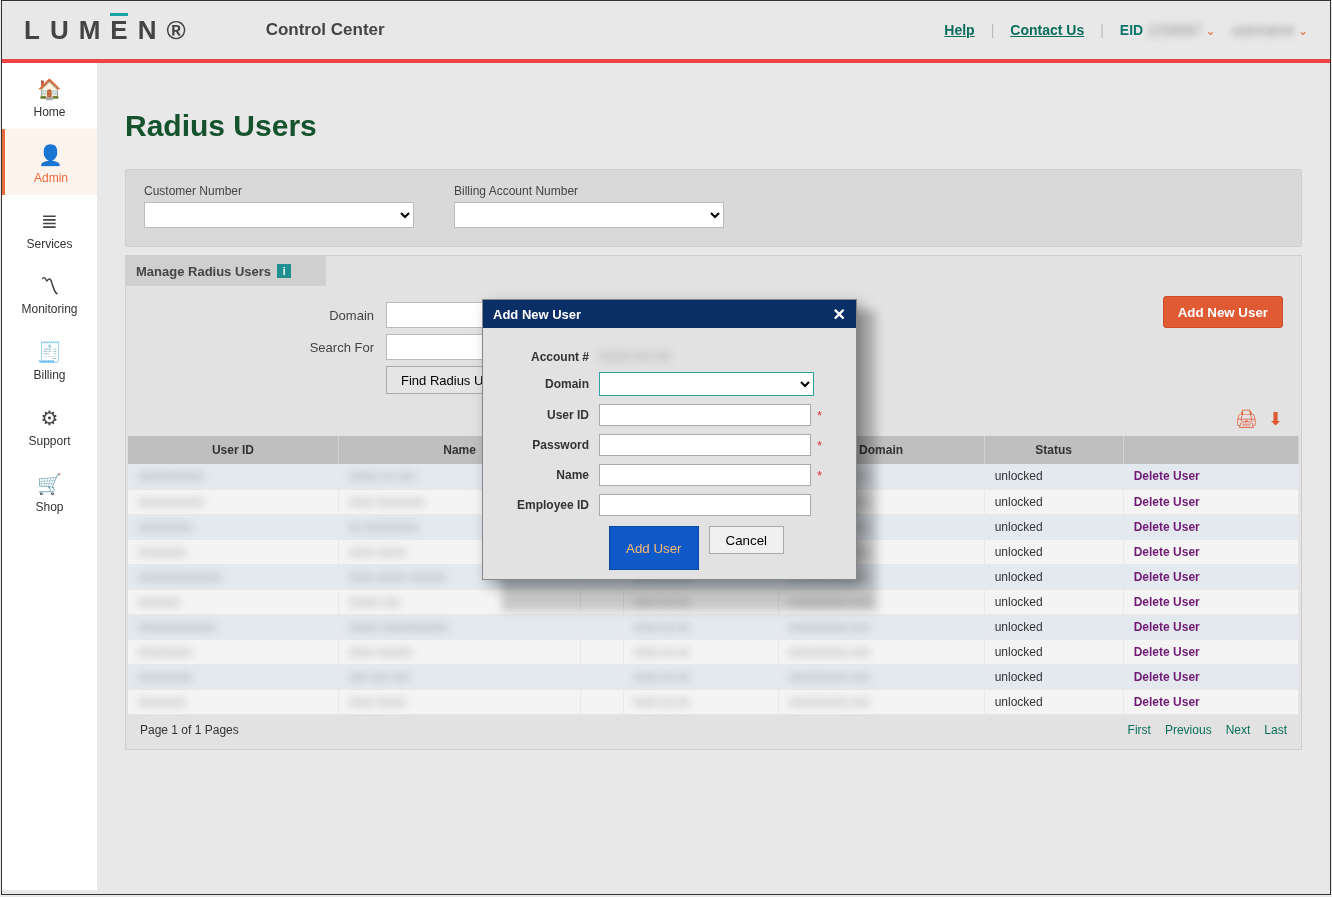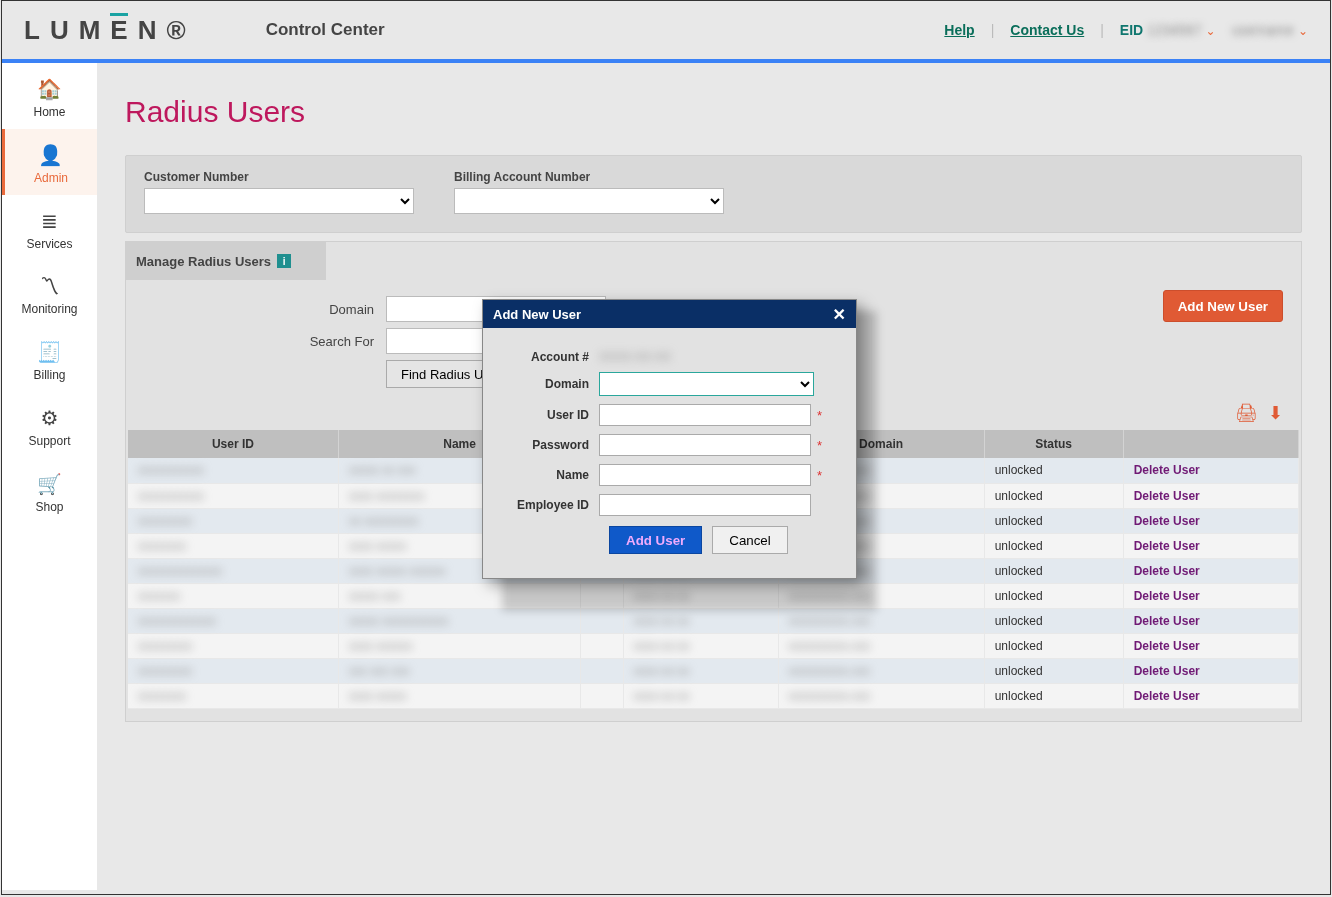--- a/index.html
+++ b/index.html
@@ -1,42 +1,42 @@
 <!DOCTYPE html>
 <html><head>
 <meta charset="utf-8">
 <style>
   * { box-sizing: border-box; margin: 0; padding: 0; }
   body { font-family: Arial, Helvetica, sans-serif; background: #e8e8e8; color: #333; font-size: 13px; }
   .app { border: 1px solid #333; width: 1330px; height: 895px; margin: 0 auto; background: #e8e8e8; position: relative; overflow: hidden;}
   
-  .topbar { height: 62px; background: #e8e8e8; display:flex; align-items:center; padding: 0 22px; border-bottom: 4px solid #3b82f6; }
+  .topbar { height: 62px; background: #e8e8e8; display:flex; align-items:center; padding: 0 22px; border-bottom: 4px solid #ef4444; }
   .logo { font-size: 26px; font-weight: 700; letter-spacing: 10px; color: #444; font-family: 'Arial Black', Arial; position:relative;}
   .product { margin-left: 80px; font-size: 17px; font-weight:700; color:#444;text-align:right;}
   .topbar-right { margin-left:auto; display:flex; align-items:center; gap:16px; font-size:14px;}
   .topbar-right a { color:#0a6e5a; font-weight:700; text-decoration:underline; cursor:pointer;}
   .topbar-right .sep { color:#bbb; }
   .eid { color:#0f766e; font-weight:700;}
   .blurred { color:transparent; text-shadow: 0 0 7px rgba(80,80,80,0.6); user-select:none;}
   .chev { color:#e96a3c; font-size:12px; margin-left:4px;}
   
   .body { display:flex; height: calc(100% - 66px);}
   .sidebar { width: 95px; background:#fff; }
   .side-item { display:flex; flex-direction:column; align-items:center; justify-content:center; padding:14px 0 10px; cursor:pointer; color:#333; font-size:12px;}
   .side-item .icon { font-size:20px; margin-bottom:4px; color:#444;}
   .side-item.active { background:#fdf3ed; border-left:3px solid #e96a3c; color:#e96a3c;}
   .side-item.active .icon { color:#e96a3c;}
   .main { flex:1; padding: 24px 28px; overflow:auto;}
-  h1 { font-size: 30px; font-weight:400; color:#be185d; margin: 8px 0 26px 0;}
+  h1 { font-size: 30px; font-weight:700; color:#14532d; margin: 22px 0 26px 0;}
   .filters { background:#d9d9d9; border:1px solid #cfcfcf; padding:14px 18px 18px; border-radius:2px;}
   .filters-row { display:flex; gap:40px;}
-  .fgroup label { display:block; font-size:12px; color:#444; margin-bottom:4px; font-weight:700;}
+  .fgroup label { display:block; font-size:12px; color:#444; margin-bottom:4px; font-weight:400;}
   .fgroup select { width: 270px; height:26px; border:1px solid #bbb; background:#fff;}
   .panel { background:#e2e2e2; border:1px solid #cfcfcf; margin-top:8px; padding:0 0 12px;}
-  .panel-head { background:#cfcfcf; height:38px; display:flex; align-items:center; padding:0 10px; width:200px; font-weight:700; color:#444;}
+  .panel-head { background:#cfcfcf; height:30px; display:flex; align-items:center; padding:0 10px; width:200px; font-weight:700; color:#444;}
   .panel-head .info { display:inline-flex; width:14px; height:14px; background:#1f8f8f; color:#fff; font-size:10px; align-items:center; justify-content:center; margin-left:6px; font-weight:700;}
   .panel-body { padding:10px 0 0 0;}
   .row { display:flex; align-items:center; margin:6px 0;}
   .row label { width:260px; text-align:right; padding-right:12px; color:#444;}
   .row select, .row input[type=text] { height:26px; border:1px solid #bbb; background:#fff; width:220px; padding:0 4px;}
   .btn { height:28px; padding:0 14px; background:#e5e5e5; border:1px solid #aaa; cursor:pointer; font-size:13px;}
   .btn-primary { background:#e05a34; border:1px solid #cc4e2c; color:#fff; font-weight:700; border-radius:3px;}
   .btn-add { float:right; margin: 10px 18px 10px 0; height:32px; padding:0 14px;}
   .tool-icons { float:right; margin:8px 18px 6px 0; display:flex; gap:10px; color:#e05a34; font-size:18px;}
   table.data { width:calc(100% - 4px); margin:0 2px; border-collapse:collapse;}
@@ -47,29 +47,29 @@
   table.data td.link { color:#25a; }
   table.data td.action a { color:#701a75; cursor:pointer;font-weight:bold;}
   .pager { display:flex; padding:8px 14px 0; font-size:12px; color:#333;}
   .pager .right { margin-left:auto; display:flex; gap:14px;}
   .pager .right a { color:#0a6e5a; cursor:pointer;}
   
   .overlay-shadow { position:absolute; left:500px; top:310px; width:375px; height:300px; background:rgba(0,0,0,.18); filter: blur(4px);}
   .modal { position:absolute; left:480px; top:298px; width:375px; background:#e2e2e2; border:1px solid #888; box-shadow: 6px 6px 14px rgba(0,0,0,.35);}
   .modal-head { background:#0a2f66; color:#fff; height:28px; display:flex; align-items:center; padding:0 10px; font-weight:700;}
   .modal-head .close { margin-left:auto; cursor:pointer; font-size:16px;}
-  .modal-body { padding:14px 16px 24px;}
+  .modal-body { padding:14px 16px 9px;}
   .mrow { display:flex; align-items:center; margin:8px 0;}
   .mrow label { width:100px; text-align:right; padding-right:10px; font-size:12px; font-weight:700; color:#333;}
   .mrow .val { font-size:12px;}
   .mrow select { height:24px; border:1px solid #2aa79c; width:215px; background:#fff;}
   .mrow input { height:22px; border:1px solid #aaa; width:212px; background:#fff; padding:0 4px;}
   .req { color:#d33; margin-left:6px;}
   .modal-actions { display:flex; gap:10px; margin-left:110px; margin-top:10px;}
-  .btn-blue { background:#0f59c9; color:#f0abfc; border:1px solid #0b46a0; height:28px; padding:0 16px; font-weight:700; cursor:pointer;}
+  .btn-blue { background:#0f59c9; color:#fdba74; border:1px solid #0b46a0; height:44px; padding:0 16px; font-weight:400; cursor:pointer;}
   .btn-grey { background:#f0f0f0; border:1px solid #aaa; height:28px; padding:0 16px; cursor:pointer;}
   .blur-cell { filter: blur(4px); color:#999;}
   .clear { clear:both;}
 </style>
 </head>
 <body>
 
 <div class="app">
   <div class="topbar">
     <div class="logo">LUM<span style="position:relative; display:inline-block;"><span style="position:absolute; top:-2px; left:0; width:18px; height:3px; background:#1aa3a3;"></span>E</span>N<span style="letter-spacing:0">®</span></div>
@@ -256,20 +256,29 @@
                 <td class="link"><span class="blur-cell">xxxxxxxx</span></td>
                 <td><span class="blur-cell">xxxx xxxxx</span></td>
                 <td></td>
                 <td><span class="blur-cell">xxxx-xx-xx</span></td>
                 <td><span class="blur-cell">xxxxxxxxxx.xxx</span></td>
                 <td>unlocked</td>
                 <td class="action"><a>Delete User</a></td>
               </tr>
             </tbody>
         </table>
+        <div class="pager">
+          <span>Page 1 of 1 Pages</span>
+          <div class="right">
+            <a>First</a>
+            <a>Previous</a>
+            <a>Next</a>
+            <a>Last</a>
+          </div>
+        </div>
       </div>
     </div>
   </div>
 
   <div class="overlay-shadow"></div>
   <div class="modal">
     <div class="modal-head">
       <span>Add New User</span>
       <span class="close">✕</span>
     </div>

